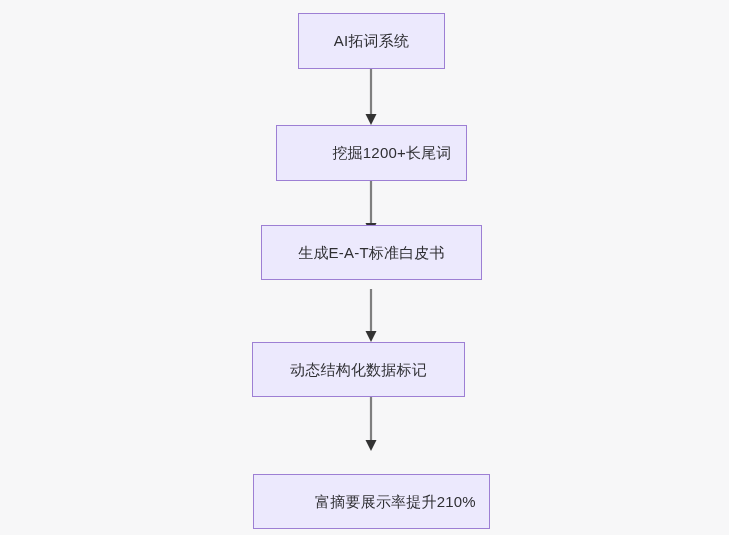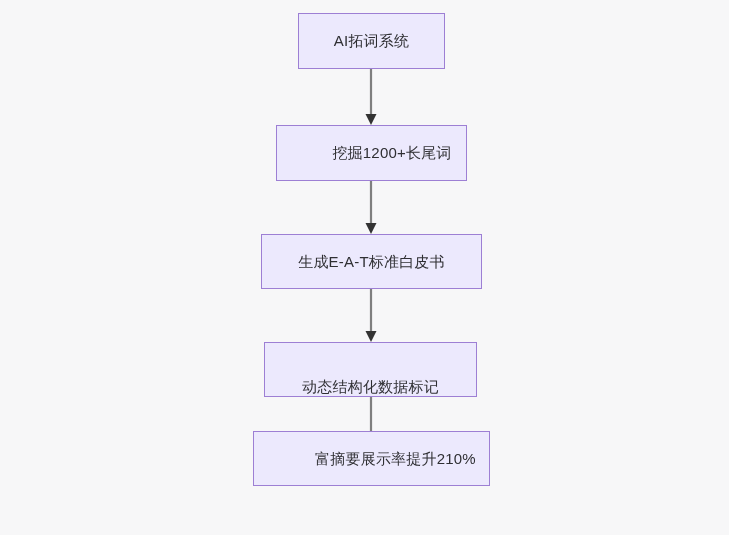--- a/index.html
+++ b/index.html
@@ -85,22 +85,22 @@
         <line class="edge-line" x1="371" y1="397" x2="371" y2="442"></line>
         <polygon class="edge-head" points="365.5,440 376.5,440 371,451"></polygon>
       </svg>
     </div>
     <div class="node" style="left: 298px; top: 13px; width: 147px; height: 56px;">
       <span class="node-label">AI拓词系统</span>
     </div>
     <div class="node" style="left: 276px; top: 125px; width: 191px; height: 56px; padding-left: 41px;">
       <span class="node-label">挖掘1200+长尾词</span>
     </div>
-    <div class="node" style="left: 261px; top: 234px; width: 221px; height: 55px;">
+    <div class="node" style="left: 261px; top: 225px; width: 221px; height: 55px;">
       <span class="node-label">生成E-A-T标准白皮书</span>
     </div>
-    <div class="node" style="left: 264px; top: 342px; width: 213px; height: 55px; align-items: flex-end;">
+    <div class="node" style="left: 252px; top: 342px; width: 213px; height: 55px;">
       <span class="node-label">动态结构化数据标记</span>
     </div>
-    <div class="node" style="left: 253px; top: 431px; width: 237px; height: 55px; padding-left: 48px;">
+    <div class="node" style="left: 253px; top: 474px; width: 237px; height: 55px; padding-left: 48px;">
       <span class="node-label">富摘要展示率提升210%</span>
     </div>
   </div>
 
 </body></html>

